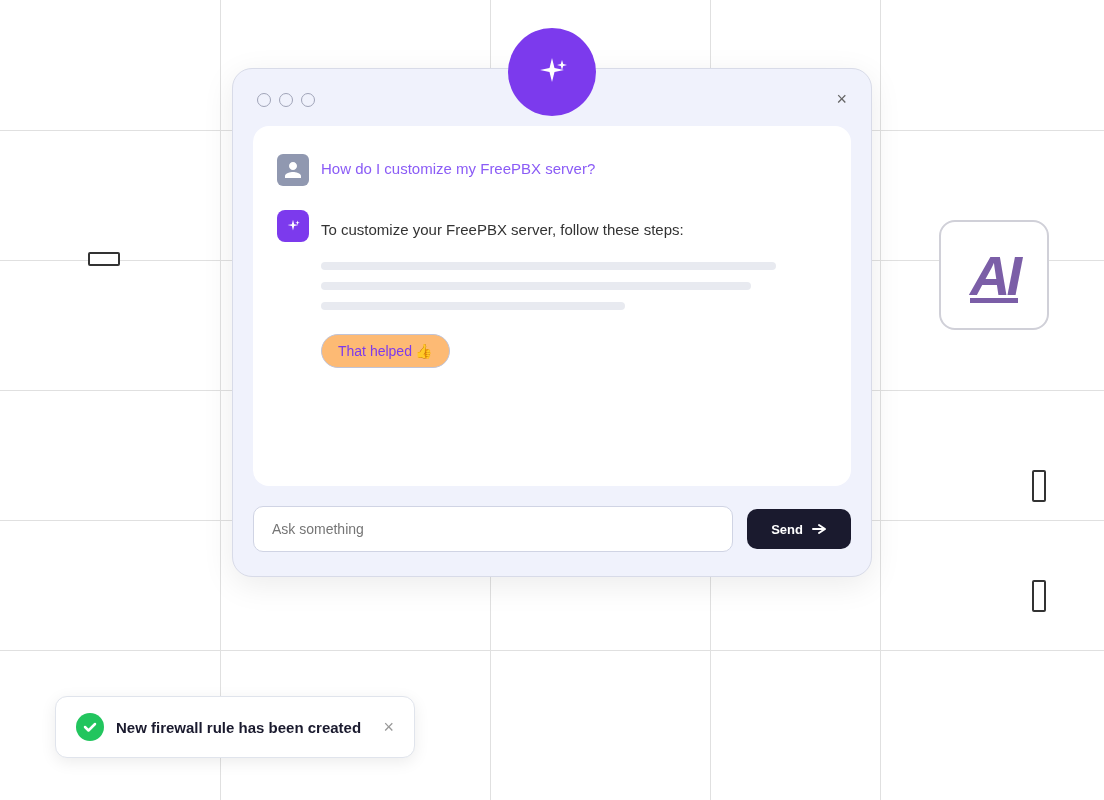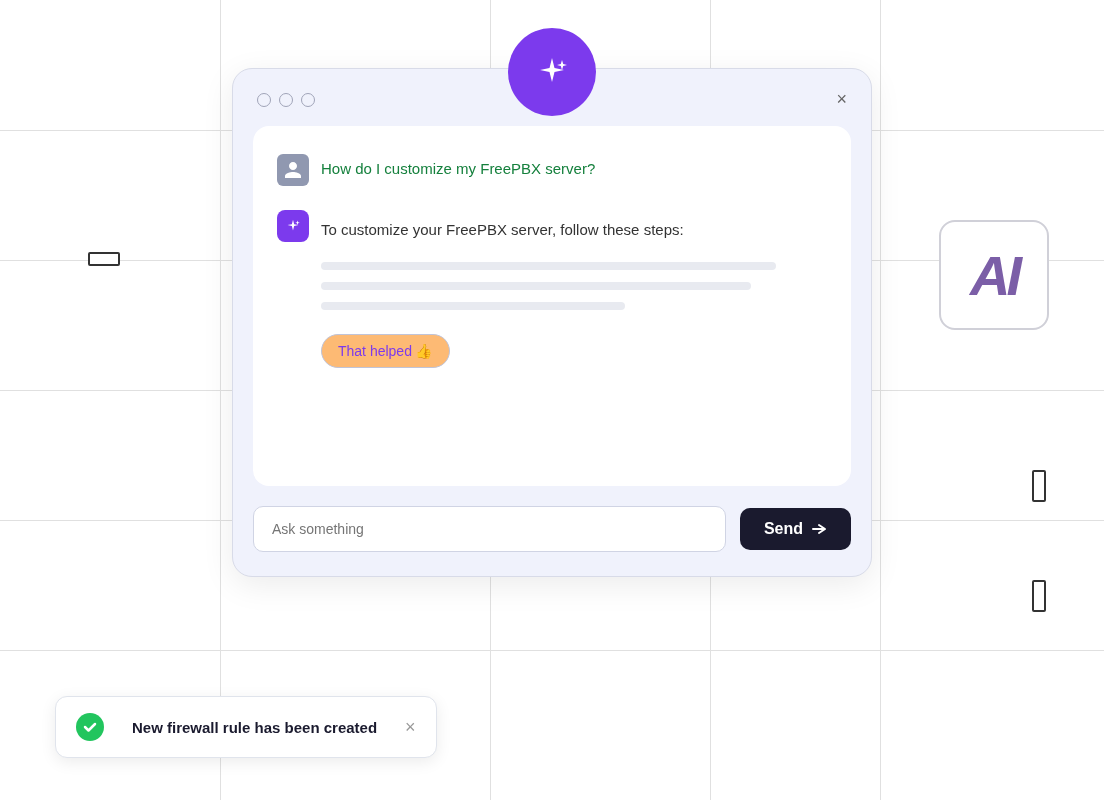--- a/index.html
+++ b/index.html
@@ -60,20 +60,21 @@
       align-items: center;
       justify-content: center;
     }
 
     .ai-badge-text {
       font-size: 56px;
       font-weight: 800;
       color: #7b5ea7;
       letter-spacing: -4px;
       font-style: italic;
+      text-decoration: underline;
     }
 
     
     .sparkle-circle {
       position: absolute;
       top: 28px;
       left: 50%;
       transform: translateX(-50%);
       width: 88px;
       height: 88px;
@@ -165,21 +166,21 @@
     }
 
     .user-avatar svg {
       width: 20px;
       height: 20px;
       fill: #fff;
     }
 
     .user-text {
       font-size: 15px;
-      color: #15803d;
+      color: #8b5cf6;
       padding-top: 6px;
     }
 
     
     .ai-message {
       display: flex;
       align-items: center;
       gap: 12px;
       margin-bottom: 20px;
     }
@@ -255,21 +256,21 @@
       color: #aaa;
       outline: none;
     }
 
     .send-btn {
       padding: 12px 24px;
       background: #1a1a2e;
       color: #fff;
       border: none;
       border-radius: 10px;
-      font-size: 16px;
+      font-size: 13px;
       font-weight: 600;
       cursor: pointer;
       display: flex;
       align-items: center;
       gap: 8px;
       white-space: nowrap;
     }
 
     .send-btn svg {
       width: 16px;
@@ -280,21 +281,21 @@
     .toast {
       position: absolute;
       bottom: 42px;
       left: 55px;
       background: #fff;
       border: 1.5px solid #e0e4ec;
       border-radius: 12px;
       padding: 16px 20px;
       display: flex;
       align-items: center;
-      gap: 28px;
+      gap: 12px;
       box-shadow: 0 4px 16px rgba(0,0,0,0.08);
       min-width: 360px;
     }
 
     .toast-icon {
       width: 28px;
       height: 28px;
       background: #22c55e;
       border-radius: 50%;
       display: flex;

